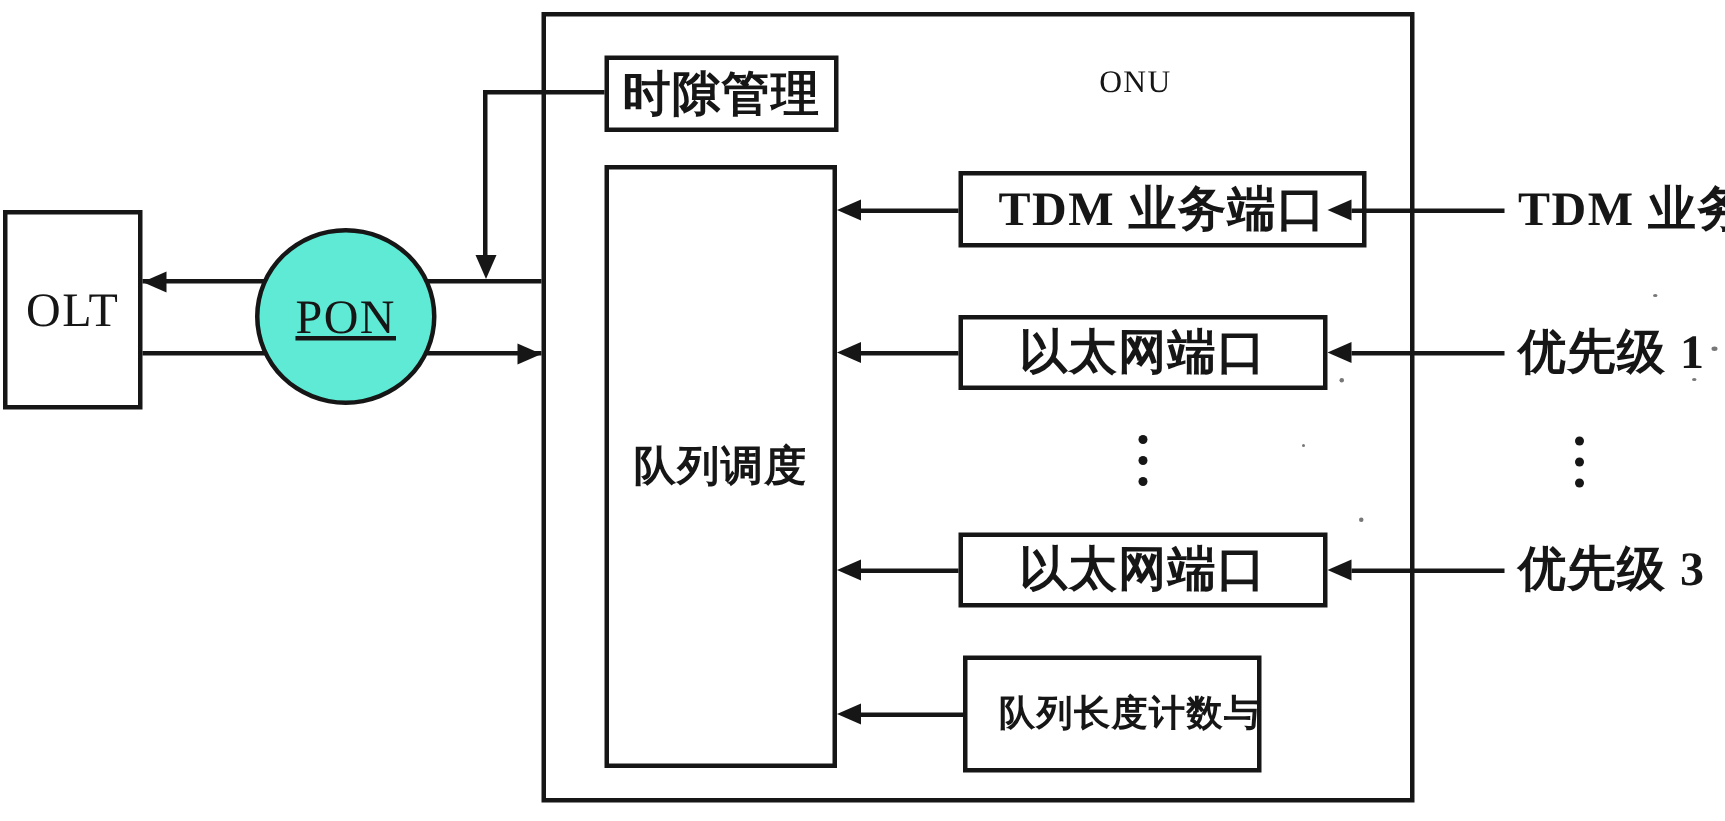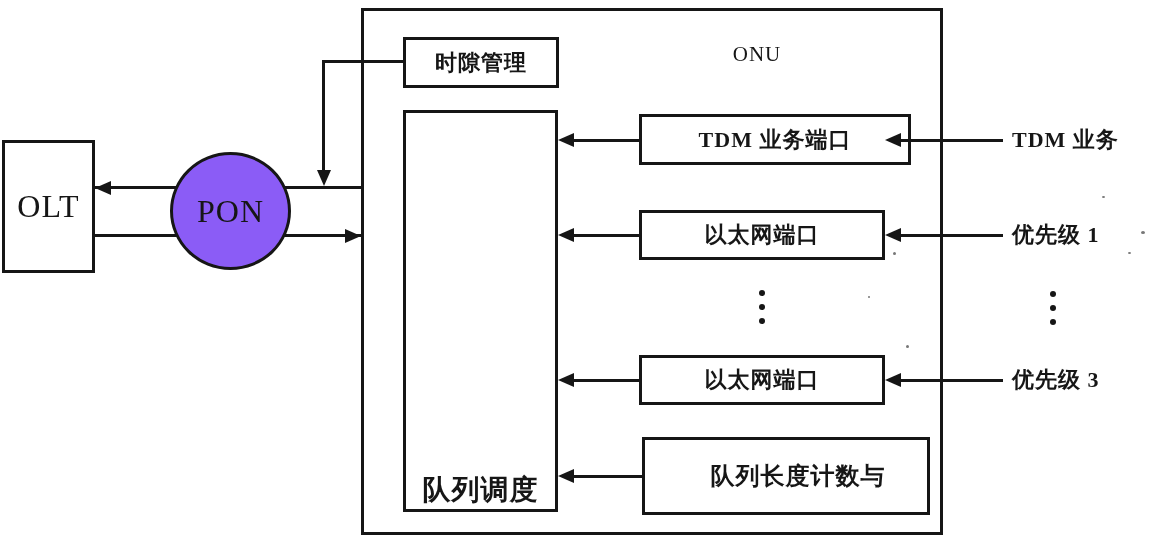--- a/index.html
+++ b/index.html
@@ -7,33 +7,34 @@
   .canvas {
     position:relative; width:1150px; height:547px; background:var(--bg);
     font-family:"Liberation Serif","DejaVu Serif",serif; color:var(--ink);
     overflow:hidden;
   }
   .box {
     position:absolute; border:3px solid var(--ink); background:#fff;
     display:flex; align-items:center; justify-content:center;
     box-sizing:border-box; text-align:center;
   }
-  .cn { font-weight:700; font-size:22px; letter-spacing:1px; white-space:nowrap; }
+  .cn { font-weight:700; font-size:32px; letter-spacing:1px; white-space:nowrap; }
   .latin { font-weight:400; font-size:32px; letter-spacing:1px; }
   .hline { position:absolute; height:3px; background:var(--ink); z-index:1; }
   .vline { position:absolute; width:3px; background:var(--ink); z-index:1; }
   .ah { position:absolute; width:0; height:0; border:solid transparent; z-index:1; }
   .ah-left  { border-width:7px 16px 7px 0;  border-right-color:var(--ink); }
   .ah-right { border-width:7px 0 7px 16px;  border-left-color:var(--ink); }
   .ah-down  { border-width:16px 7px 0 7px;  border-top-color:var(--ink); }
   .pon {
     position:absolute; left:170px; top:152px; width:121px; height:118px;
-    border:3px solid var(--ink); border-radius:50%; background:#8b5cf6;
+    border:3px solid var(--ink); border-radius:50%; background:#5eead4;
     display:flex; align-items:center; justify-content:center; z-index:2;
     box-sizing:border-box;
+    text-decoration:underline;
   }
   .onu-frame { z-index:0; }
   .onu-title { position:absolute; left:697px; top:42px; width:120px; text-align:center;
                font-size:21px; z-index:1; }
   .ext-label { position:absolute; height:32px; display:flex; align-items:center; z-index:1; }
   .dots { position:absolute; display:flex; flex-direction:column; gap:8px; z-index:1; }
   .dots i { width:6px; height:6px; border-radius:50%; background:var(--ink); }
   .report-box { flex-direction:column; font-size:24px; line-height:31px; }
   .speck { position:absolute; background:#777; border-radius:50%; z-index:0; }
 </style>
@@ -60,37 +61,37 @@
   <div class="onu-title latin">ONU</div>
 
   <div class="box" style="left:403px;top:37px;width:156px;height:51px;z-index:2;">
     <span class="cn">时隙管理</span>
   </div>
 
   <div class="hline" style="left:322px;top:60px;width:84px;"></div>
   <div class="vline" style="left:322px;top:60px;height:110px;"></div>
   <div class="ah ah-down" style="left:317px;top:170px;"></div>
 
-  <div class="box" style="left:403px;top:110px;width:155px;height:402px;z-index:2;align-items:flex-end;">
+  <div class="box" style="left:403px;top:110px;width:155px;height:402px;z-index:2;">
     <span class="cn" style="font-size:28px;">队列调度</span>
   </div>
 
   <div class="box" style="left:639px;top:114px;width:272px;height:51px;z-index:2;">
     <span class="cn">TDM 业务端口</span>
   </div>
 
   <div class="box" style="left:639px;top:210px;width:246px;height:50px;z-index:2;">
     <span class="cn">以太网端口</span>
   </div>
 
   <div class="box" style="left:639px;top:355px;width:246px;height:50px;z-index:2;">
     <span class="cn">以太网端口</span>
   </div>
 
-  <div class="box report-box cn" style="left:642px;top:437px;width:288px;height:78px;z-index:2;padding-left:24px;">
+  <div class="box report-box cn" style="left:642px;top:437px;width:199px;height:78px;z-index:2;padding-left:24px;">
     <span>队列长度计数与</span>
   </div>
 
   <div class="ah ah-left" style="left:558px;top:133px;"></div>
   <div class="hline" style="left:574px;top:139px;width:66px;"></div>
 
   <div class="ah ah-left" style="left:558px;top:228px;"></div>
   <div class="hline" style="left:574px;top:234px;width:66px;"></div>
 
   <div class="ah ah-left" style="left:558px;top:373px;"></div>

